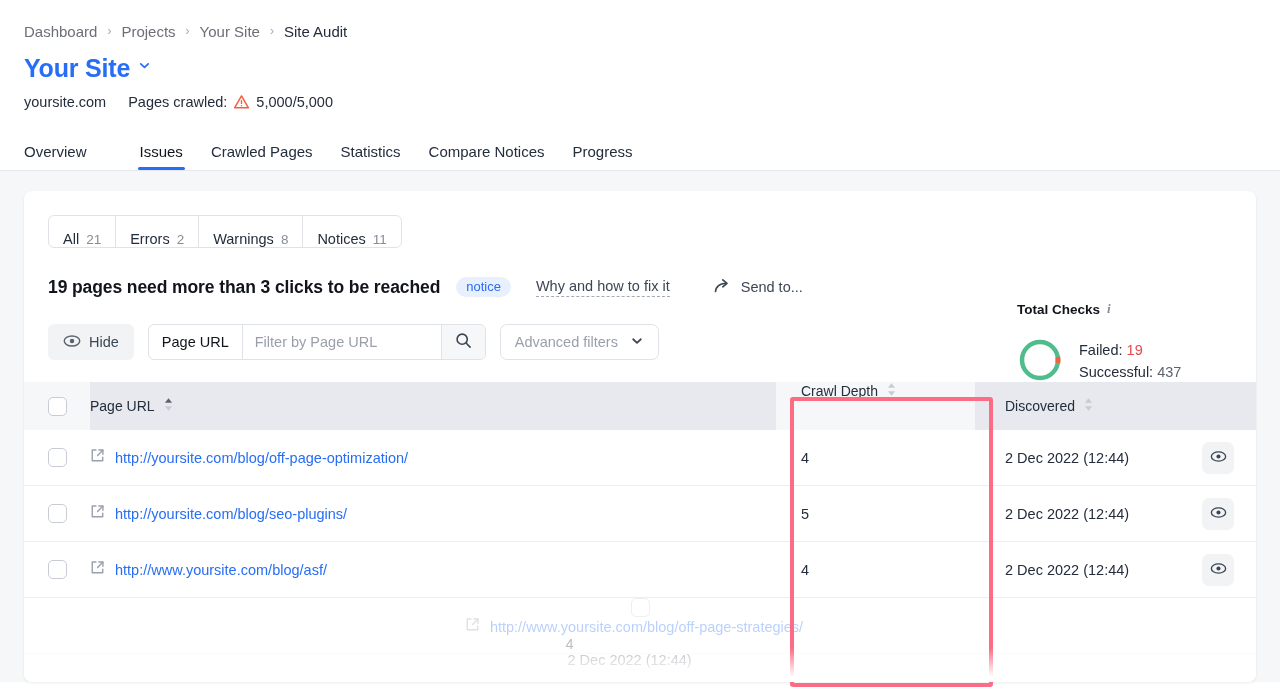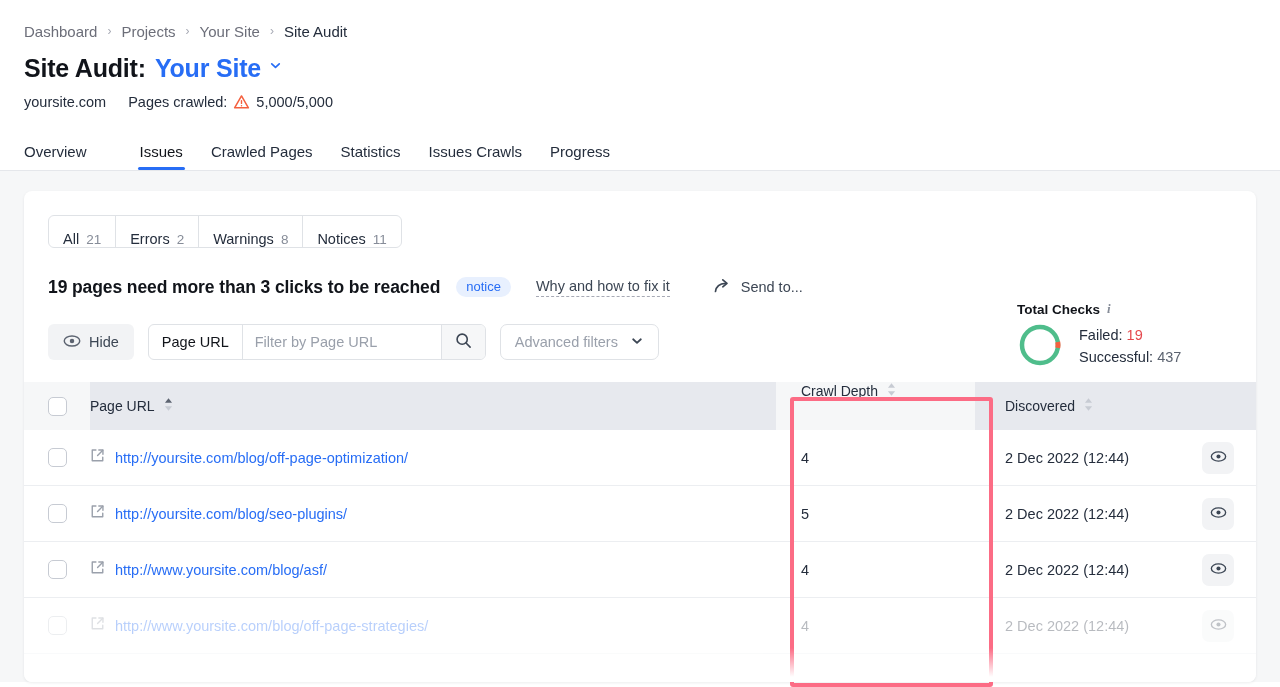--- a/index.html
+++ b/index.html
@@ -67,21 +67,21 @@
   .link-dotted {
     font-size: 14.5px; color: #3c4654; cursor: pointer;
     border-bottom: 1px dashed #a7aab5; padding-bottom: 2px; margin-left: 9px;
   }
   .send-to { display: flex; align-items: center; gap: 9px; font-size: 14.5px; color: #3c4654; cursor: pointer; margin-left: 28px; }
 
   
   .checks { position: absolute; right: 24px; top: 110px; width: 215px; }
   .checks-head { display: flex; align-items: center; gap: 7px; font-size: 13.5px; font-weight: bold; color: #11141a; }
   .info-i { font-style: italic; color: #868c98; font-size: 13px; cursor: pointer; font-family: "Liberation Serif", serif; }
-  .checks-body { display: flex; align-items: center; gap: 16px; margin-top: 5px; }
+  .checks-body { display: flex; align-items: center; gap: 16px; margin-top: 20px; }
   .checks-lines { font-size: 14.5px; color: #242d3c; line-height: 1.5; }
   .fail-num { color: #e5484d; }
   .succ-num { color: #5c6370; }
 
   
   .filter-bar { display: flex; align-items: center; gap: 14px; margin-top: 24px; height: 36px; }
   .hide-btn {
     display: flex; align-items: center; gap: 8px; height: 36px; padding: 0 15px;
     background: #f2f3f5; border-radius: 6px; font-size: 14.5px; color: #3c4654; cursor: pointer;
   }
@@ -120,21 +120,21 @@
   .c-eye { width: 76px; flex: none; display: flex; justify-content: center; align-items: center; }
   .thead .c-eye { background: #e7e9ee; height: 100%; }
 
   .th-label { font-size: 14px; color: #242d3c; display: flex; align-items: center; gap: 8px; cursor: pointer; }
   .url-link { font-size: 14.5px; color: #276df5; cursor: pointer; white-space: nowrap; }
   .cell-txt { font-size: 14.5px; color: #242d3c; }
   .eye-box {
     width: 32px; height: 32px; border-radius: 7px; background: #f2f3f5;
     display: flex; align-items: center; justify-content: center; cursor: pointer;
   }
-  .row-fade { opacity: .32; }
+  .row-fade { opacity: .32; flex-direction: column; }
 
   
   .hl-box {
     position: absolute; left: 790px; top: 397px; width: 203px; height: 290px;
     border: 4px solid #fc6c85; border-radius: 3px; pointer-events: none; z-index: 5;
   }
   .bottom-fade {
     position: absolute; left: 0; right: 0; bottom: 0; height: 34px;
     background: linear-gradient(to bottom, rgba(255,255,255,0), #ffffff 85%);
     pointer-events: none; z-index: 6;
@@ -149,21 +149,20 @@
     <span class="crumb">Dashboard</span>
     <span class="crumb-sep">›</span>
     <span class="crumb">Projects</span>
     <span class="crumb-sep">›</span>
     <span class="crumb">Your Site</span>
     <span class="crumb-sep">›</span>
     <span class="crumb current">Site Audit</span>
   </div>
 
   <div class="title-row">
-    <span class="title-static">Site Audit:</span>
     <span class="title-project">Your Site</span>
     <span class="title-caret">
       <svg width="15" height="15" viewBox="0 0 16 16" fill="none">
           <path d="M4 6.2L8 10L12 6.2" stroke="#276df5" stroke-width="1.8" stroke-linecap="round" stroke-linejoin="round"></path>
         </svg>
     </span>
   </div>
 
   <div class="meta-row">
     <span>yoursite.com</span>
@@ -178,21 +177,21 @@
       </span>
       <span>5,000/5,000</span>
     </span>
   </div>
 
   <div class="tabs">
     <span class="tab">Overview</span>
     <span class="tab active">Issues</span>
     <span class="tab">Crawled Pages</span>
     <span class="tab">Statistics</span>
-    <span class="tab">Issues Crawls</span>
+    <span class="tab">Compare Notices</span>
     <span class="tab">Progress</span>
   </div>
 </div>
 <div class="head-rule"></div>
 
 <div class="body-area">
   <div class="card">
 
     
     <div class="seg">

